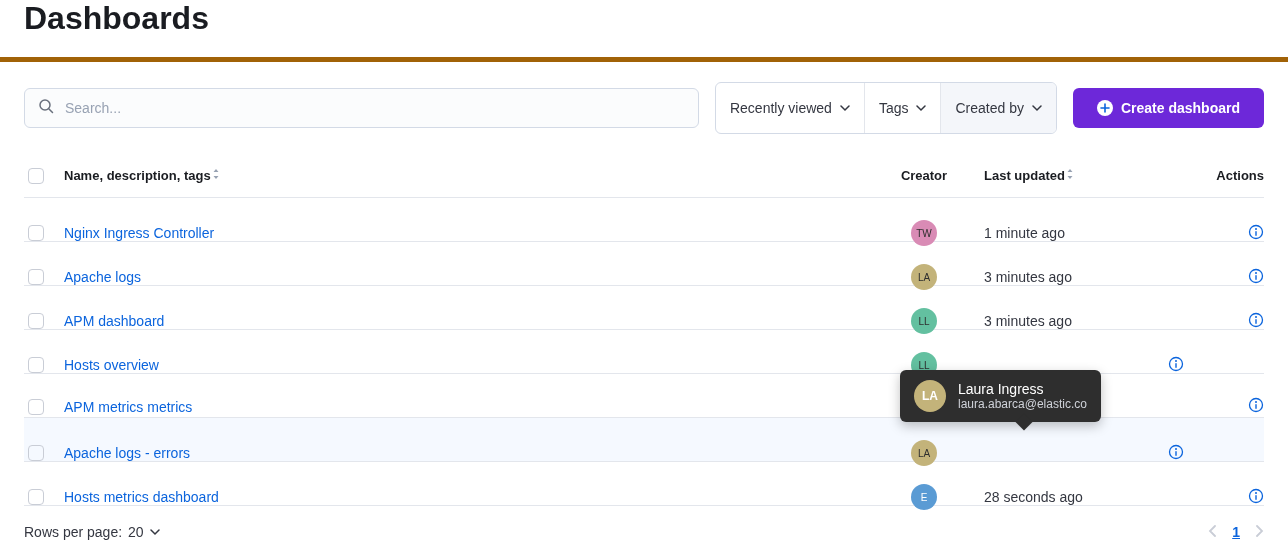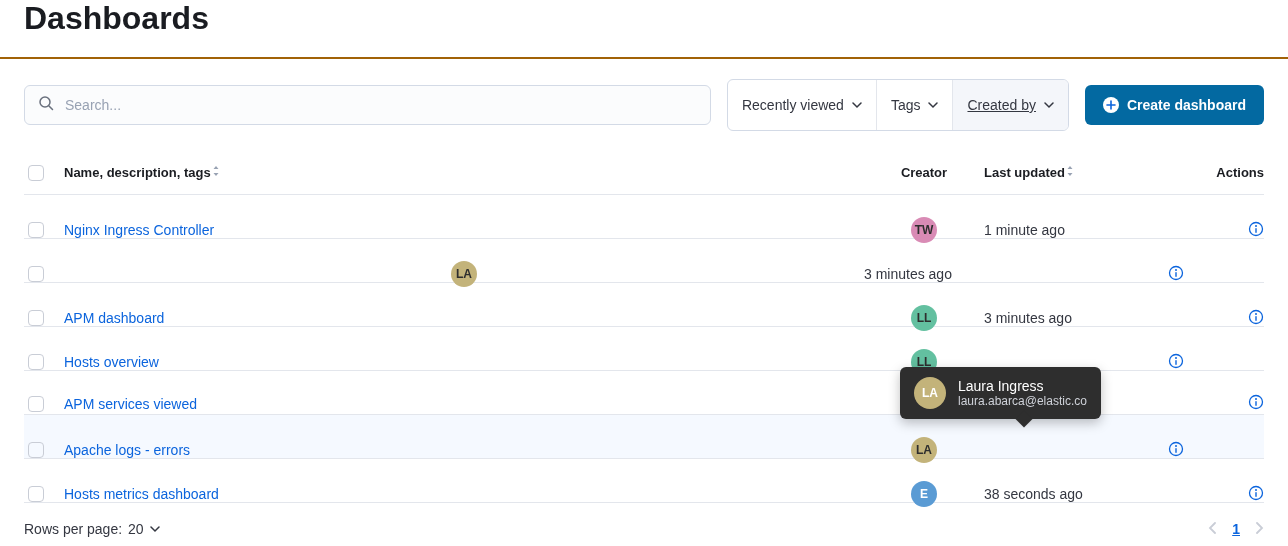--- a/index.html
+++ b/index.html
@@ -4,21 +4,21 @@
   <style>
     * { box-sizing: border-box; margin: 0; padding: 0; }
     body {
       font-family: -apple-system, BlinkMacSystemFont, "Segoe UI", Helvetica, Arial, sans-serif;
       background: #fff;
       color: #1a1c21;
       width: 1288px;
     }
     .page-header {
       padding: 0 24px 20px 24px;
-      border-bottom: 2px solid #a16207;
+      border-bottom: 5px solid #a16207;
     }
     .page-title {
       font-size: 32px;
       font-weight: 700;
       color: #1a1c21;
     }
     .toolbar {
       display: flex;
       align-items: center;
       gap: 16px;
@@ -64,28 +64,28 @@
       align-items: center;
       gap: 8px;
       cursor: pointer;
       height: 100%;
       border-right: 1px solid #e3e6ec;
     }
     .filter-btn:last-child { border-right: none; }
     .filter-btn.active {
       background: #f4f6fa;
     }
-    .filter-btn.active .filter-label { text-decoration: underline; }
+    .filter-btn.active .filter-label { }
     .btn-primary {
-      background: #0369a1;
+      background: #6d28d9;
       color: #fff;
       border: none;
       border-radius: 6px;
       height: 40px;
-      padding: 0 18px;
+      padding: 0 24px;
       font-size: 14px;
       font-weight: 600;
       display: flex;
       align-items: center;
       gap: 8px;
       cursor: pointer;
     }
     .plus-circle {
       width: 16px;
       height: 16px;
@@ -138,22 +138,22 @@
       cursor: pointer;
       font-weight: 400;
     }
     .avatar {
       width: 26px;
       height: 26px;
       border-radius: 50%;
       display: inline-flex;
       align-items: center;
       justify-content: center;
-      font-size: 12px;
-      font-weight: 700;
+      font-size: 10px;
+      font-weight: 400;
       color: #2e2e2e;
     }
     .action-icon {
       color: #0b64dd;
       cursor: pointer;
     }
     .sort-icon { color: #98a2b3; }
     .tooltip {
       position: absolute;
       background: #2e2e2e;
@@ -310,20 +310,23 @@
                 <circle cx="8" cy="8" r="6.5" stroke="currentColor" stroke-width="1.3" fill="none"></circle>
                 <circle cx="8" cy="5" r="1" fill="currentColor"></circle>
                 <rect x="7.3" y="7" width="1.4" height="5" rx="0.7" fill="currentColor"></rect>
               </svg></span>
           </div>
         </div>
         <div class="trow">
           <div class="td">
             <div class="checkbox"></div>
           </div>
+          <div class="td">
+            <span class="link">Apache logs</span>
+          </div>
           <div class="td center">
             <span class="avatar" style="background: rgb(195, 179, 122);">LA</span>
           </div>
           <div class="td">
             <span class="updated-text">3 minutes ago</span>
           </div>
           <div class="td right">
             <span class="action-icon"><svg width="16" height="16" viewBox="0 0 16 16">
                 <circle cx="8" cy="8" r="6.5" stroke="currentColor" stroke-width="1.3" fill="none"></circle>
                 <circle cx="8" cy="5" r="1" fill="currentColor"></circle>
@@ -368,21 +371,21 @@
                 <circle cx="8" cy="5" r="1" fill="currentColor"></circle>
                 <rect x="7.3" y="7" width="1.4" height="5" rx="0.7" fill="currentColor"></rect>
               </svg></span>
           </div>
         </div>
         <div class="trow">
           <div class="td">
             <div class="checkbox"></div>
           </div>
           <div class="td">
-            <span class="link">APM services viewed</span>
+            <span class="link">APM metrics metrics</span>
           </div>
           <div class="td center"></div>
           <div class="td">
             <span class="updated-text">nd ago</span>
           </div>
           <div class="td right">
             <span class="action-icon"><svg width="16" height="16" viewBox="0 0 16 16">
                 <circle cx="8" cy="8" r="6.5" stroke="currentColor" stroke-width="1.3" fill="none"></circle>
                 <circle cx="8" cy="5" r="1" fill="currentColor"></circle>
                 <rect x="7.3" y="7" width="1.4" height="5" rx="0.7" fill="currentColor"></rect>
@@ -411,21 +414,21 @@
           <div class="td">
             <div class="checkbox"></div>
           </div>
           <div class="td">
             <span class="link">Hosts metrics dashboard</span>
           </div>
           <div class="td center">
             <span class="avatar" style="background: rgb(90, 155, 212); color: rgb(255, 255, 255);">E</span>
           </div>
           <div class="td">
-            <span class="updated-text">38 seconds ago</span>
+            <span class="updated-text">28 seconds ago</span>
           </div>
           <div class="td right">
             <span class="action-icon"><svg width="16" height="16" viewBox="0 0 16 16">
                 <circle cx="8" cy="8" r="6.5" stroke="currentColor" stroke-width="1.3" fill="none"></circle>
                 <circle cx="8" cy="5" r="1" fill="currentColor"></circle>
                 <rect x="7.3" y="7" width="1.4" height="5" rx="0.7" fill="currentColor"></rect>
               </svg></span>
           </div>
         </div>
       </div>

